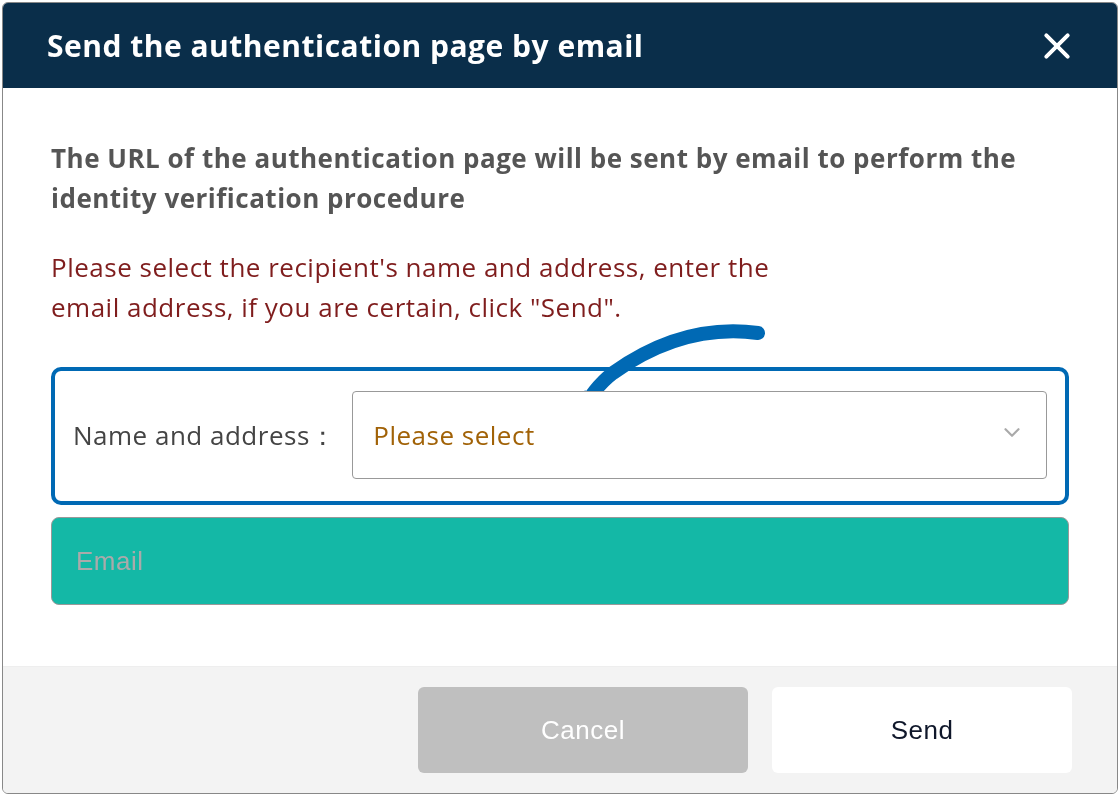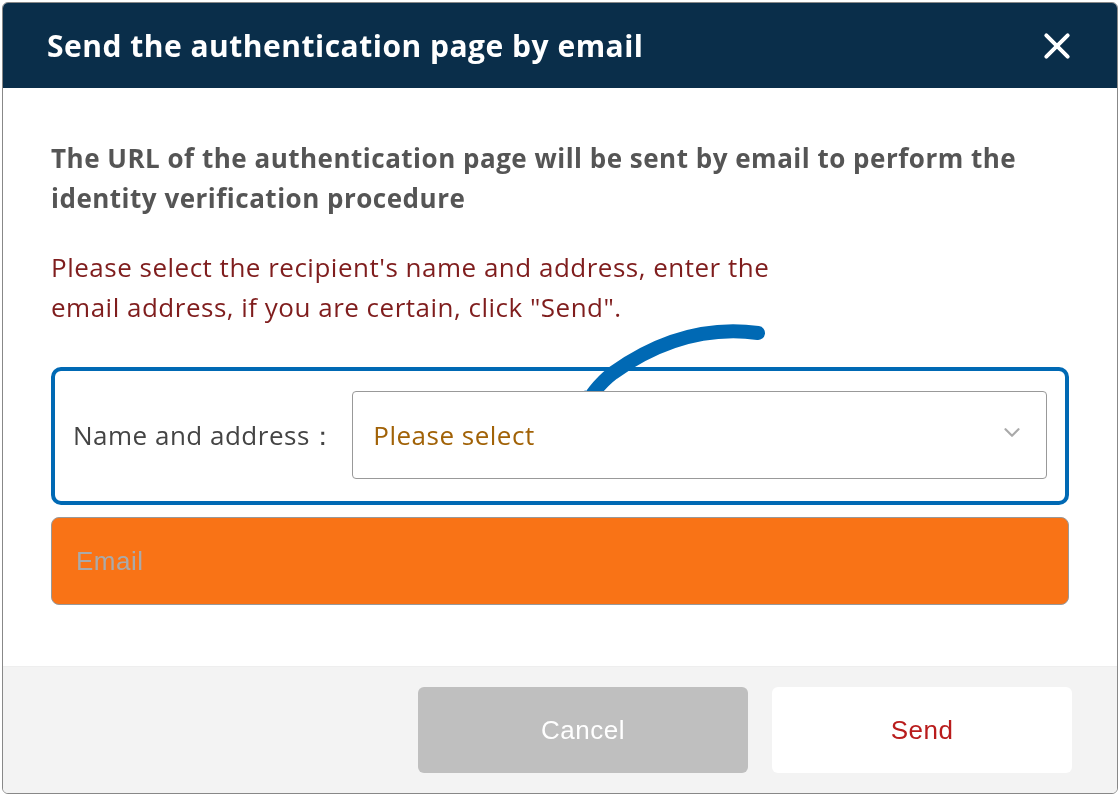--- a/index.html
+++ b/index.html
@@ -117,21 +117,21 @@
       stroke: #aaa;
     }
     .email-input {
       width: 100%;
       height: 88px;
       border: 1px solid #999;
       border-radius: 8px;
       padding: 0 24px;
       font-size: 26px;
       color: #444;
-      background: #f97316;
+      background: #14b8a6;
       outline: none;
       letter-spacing: 0.5px;
     }
     .email-input::placeholder {
       color: #aaa;
     }
     .arrow-annotation {
       position: absolute;
       top: 230px;
       left: 550px;
@@ -157,21 +157,21 @@
       align-items: center;
       justify-content: center;
     }
     .btn-cancel {
       background: #bfbfbf;
       color: #fff;
       min-width: 330px;
     }
     .btn-send {
       background: #fff;
-      color: #b91c1c;
+      color: #0f172a;
       min-width: 300px;
     }
   </style>
 </head>
 <body>
 
 <div class="modal">
   <div class="modal-header">
     <div class="modal-title">Send the authentication page by email</div>
     <div class="close-icon">

